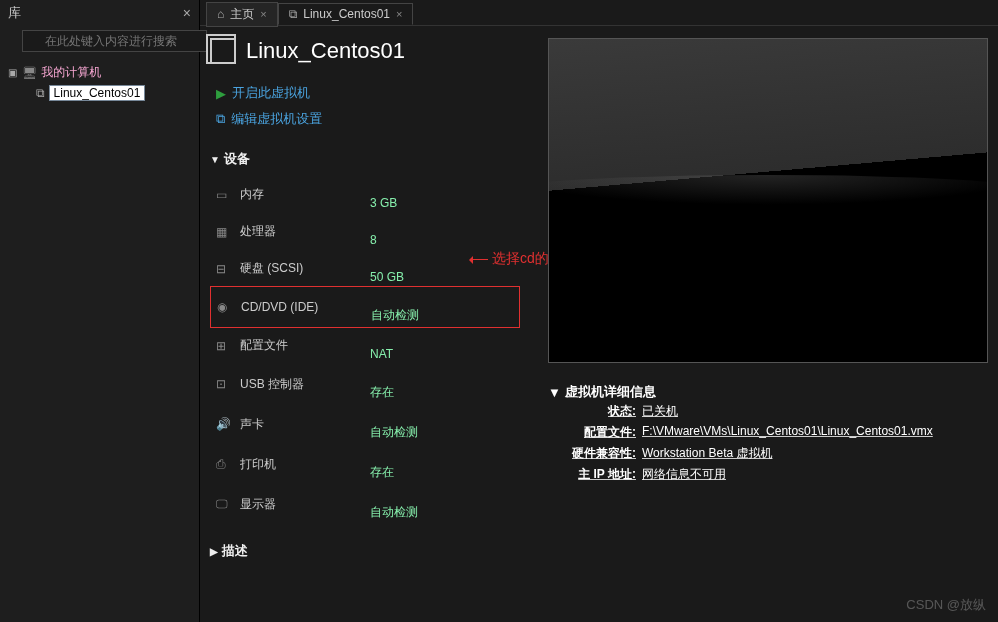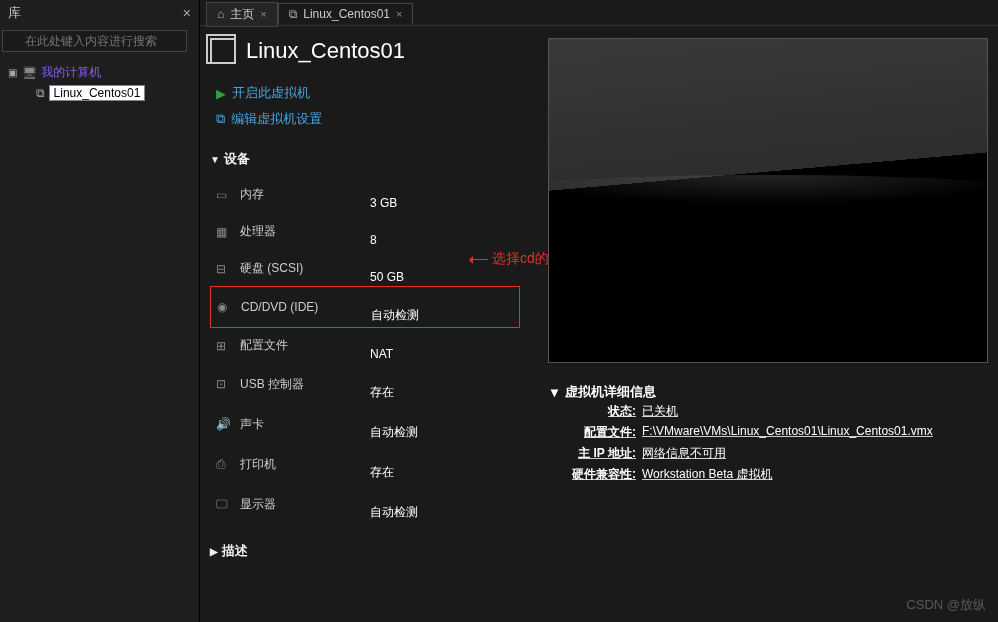--- a/index.html
+++ b/index.html
@@ -30,21 +30,21 @@
   font-size: 13px;
   color: #ccc;
 }
 .sidebar-title { flex: 1; }
 .close-x { cursor: pointer; color: #aaa; font-size: 14px; }
 
 .search-row {
   display: flex;
   align-items: center;
   gap: 18px;
-  padding: 4px 2px;
+  padding: 4px 22px;
 }
 .search-input {
   flex: 1;
   background: #1a1a1a;
   border: 1px solid #444;
   color: #888;
   padding: 3px 6px 3px 22px;
   font-size: 12px;
   height: 22px;
   position: relative;
@@ -72,21 +72,21 @@
 .tree-row {
   display: flex;
   align-items: center;
   gap: 4px;
   padding: 2px 4px;
   cursor: pointer;
 }
 .tree-row.child { padding-left: 32px; }
 .tree-expander { width: 10px; color: #aaa; font-size: 10px; }
 .tree-icon { color: #888; }
-.tree-label { color: #8b5cf6; }
+.tree-label { color: #f9a8d4; }
 .tree-row.selected .tree-label {
   background: #fff;
   color: #000;
   padding: 0 4px;
   border: 1px solid #789;
 }
 .tree-row.selected .tree-icon { color: #aaa; }
 
 
 .main {
@@ -187,21 +187,21 @@
 }
 .device-icon {
   width: 16px;
   color: #888;
   margin-right: 8px;
 }
 .device-label {
   width: 130px;
   color: #ccc;
 }
-.device-value { color: #ffffff; margin-top: 17px; }
+.device-value { color: #86efac; margin-top: 17px; }
 
 .highlight-box {
   border: 1px solid #e03030;
   margin: -1px 0;
 }
 
 .annotation {
   position: absolute;
   left: 260px;
   top: 74px;
@@ -421,25 +421,25 @@
         </div>
         <div class="info-row">
           <span class="info-label">状态:</span>
           <span class="info-value">已关机</span>
         </div>
         <div class="info-row">
           <span class="info-label">配置文件:</span>
           <span class="info-value">F:\VMware\VMs\Linux_Centos01\Linux_Centos01.vmx</span>
         </div>
         <div class="info-row">
+          <span class="info-label">硬件兼容性:</span>
+          <span class="info-value">Workstation Beta 虚拟机</span>
+        </div>
+        <div class="info-row">
           <span class="info-label">主 IP 地址:</span>
           <span class="info-value">网络信息不可用</span>
         </div>
-        <div class="info-row">
-          <span class="info-label">硬件兼容性:</span>
-          <span class="info-value">Workstation Beta 虚拟机</span>
-        </div>
       </div>
     </div>
   </div>
 </div>
 
 <div class="watermark">CSDN @放纵</div>
 
 </body></html>

